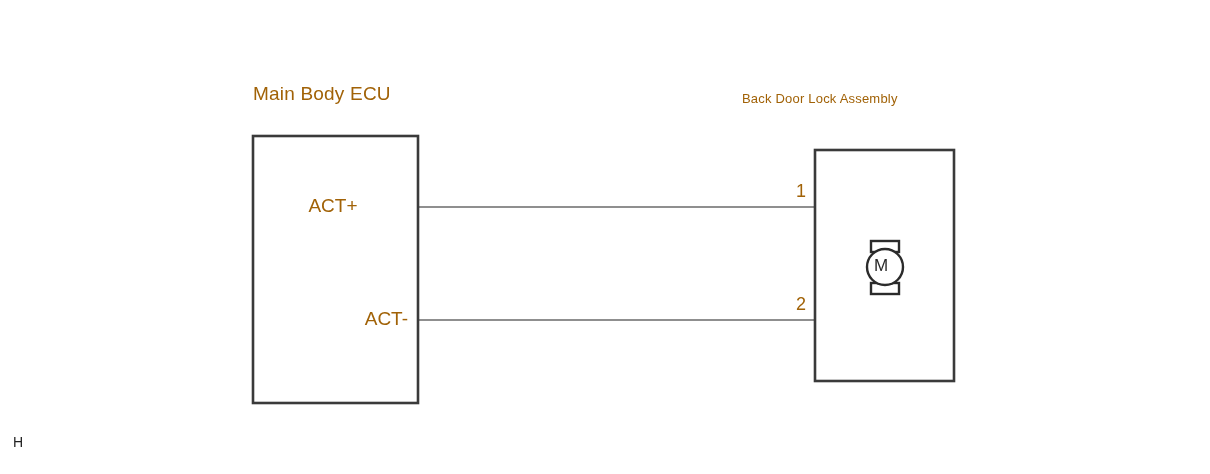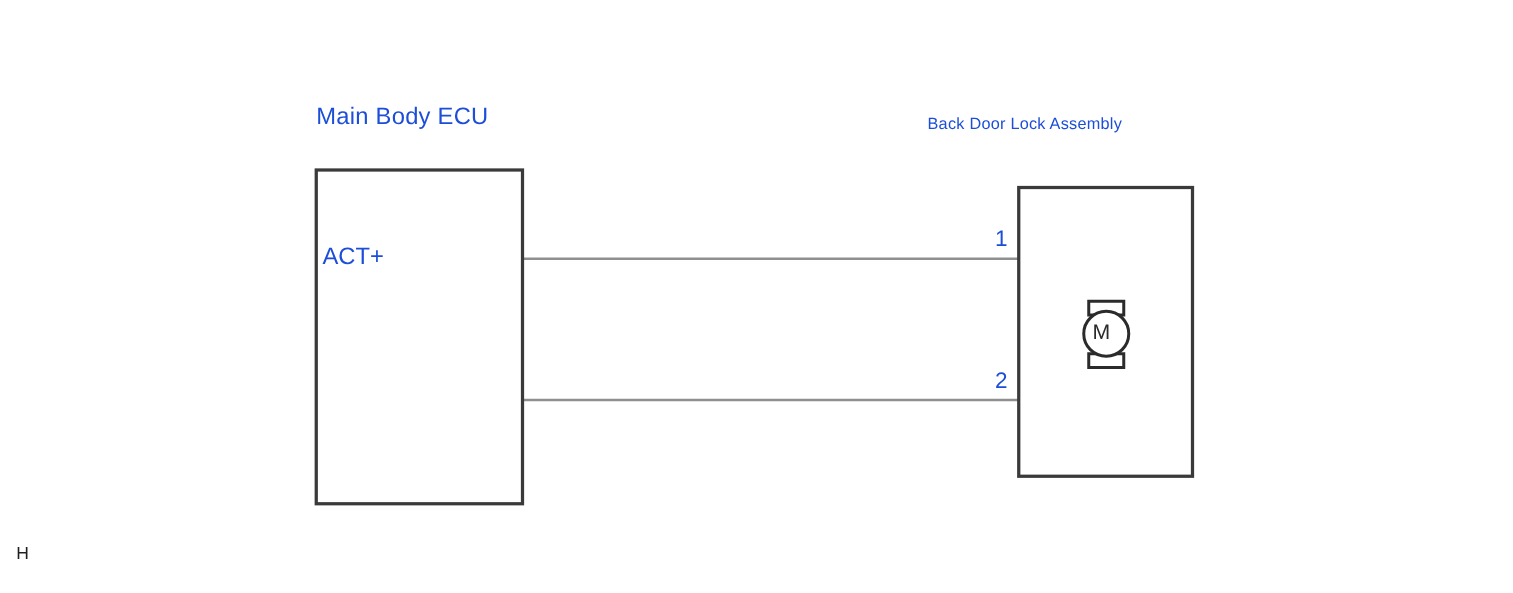--- a/index.html
+++ b/index.html
@@ -20,42 +20,42 @@
     height: 474px;
   }
   .diagram-svg {
     position: absolute;
     left: 0;
     top: 0;
   }
   .lbl {
     position: absolute;
     white-space: nowrap;
-    color: #1d4ed8;
+    color: #a16207;
     font-family: "Liberation Sans", sans-serif;
   }
   
   #label-main-body-ecu {
     left: 253px;
     top: 83px;
     font-size: 19px;
     letter-spacing: 0.2px;
   }
   #label-back-door-lock {
     left: 742px;
     top: 91px;
     font-size: 13px;
     letter-spacing: 0.2px;
   }
   
   #label-act-plus {
     left: 258px;
     top: 195px;
     width: 150px;
-    text-align: left;
+    text-align: center;
     font-size: 19px;
   }
   #label-act-minus {
     left: 258px;
     top: 308px;
     width: 150px;
     text-align: right;
     font-size: 19px;
   }
   
@@ -112,20 +112,21 @@
     <circle cx="885" cy="267" r="18" fill="#ffffff" stroke="#2b2b2b" stroke-width="2.4"></circle>
 
   </svg>
 
   <div class="lbl" id="label-main-body-ecu">Main Body ECU</div>
 
   <div class="lbl" id="label-back-door-lock">Back Door Lock Assembly</div>
 
   <div class="lbl" id="label-act-plus">ACT+</div>
 
+  <div class="lbl" id="label-act-minus">ACT-</div>
 
   <div class="lbl" id="label-pin-1">1</div>
 
   <div class="lbl" id="label-pin-2">2</div>
 
   <div class="lbl" id="label-motor-letter">M</div>
 
   <div class="lbl" id="label-page-mark">H</div>
 
 </div>

